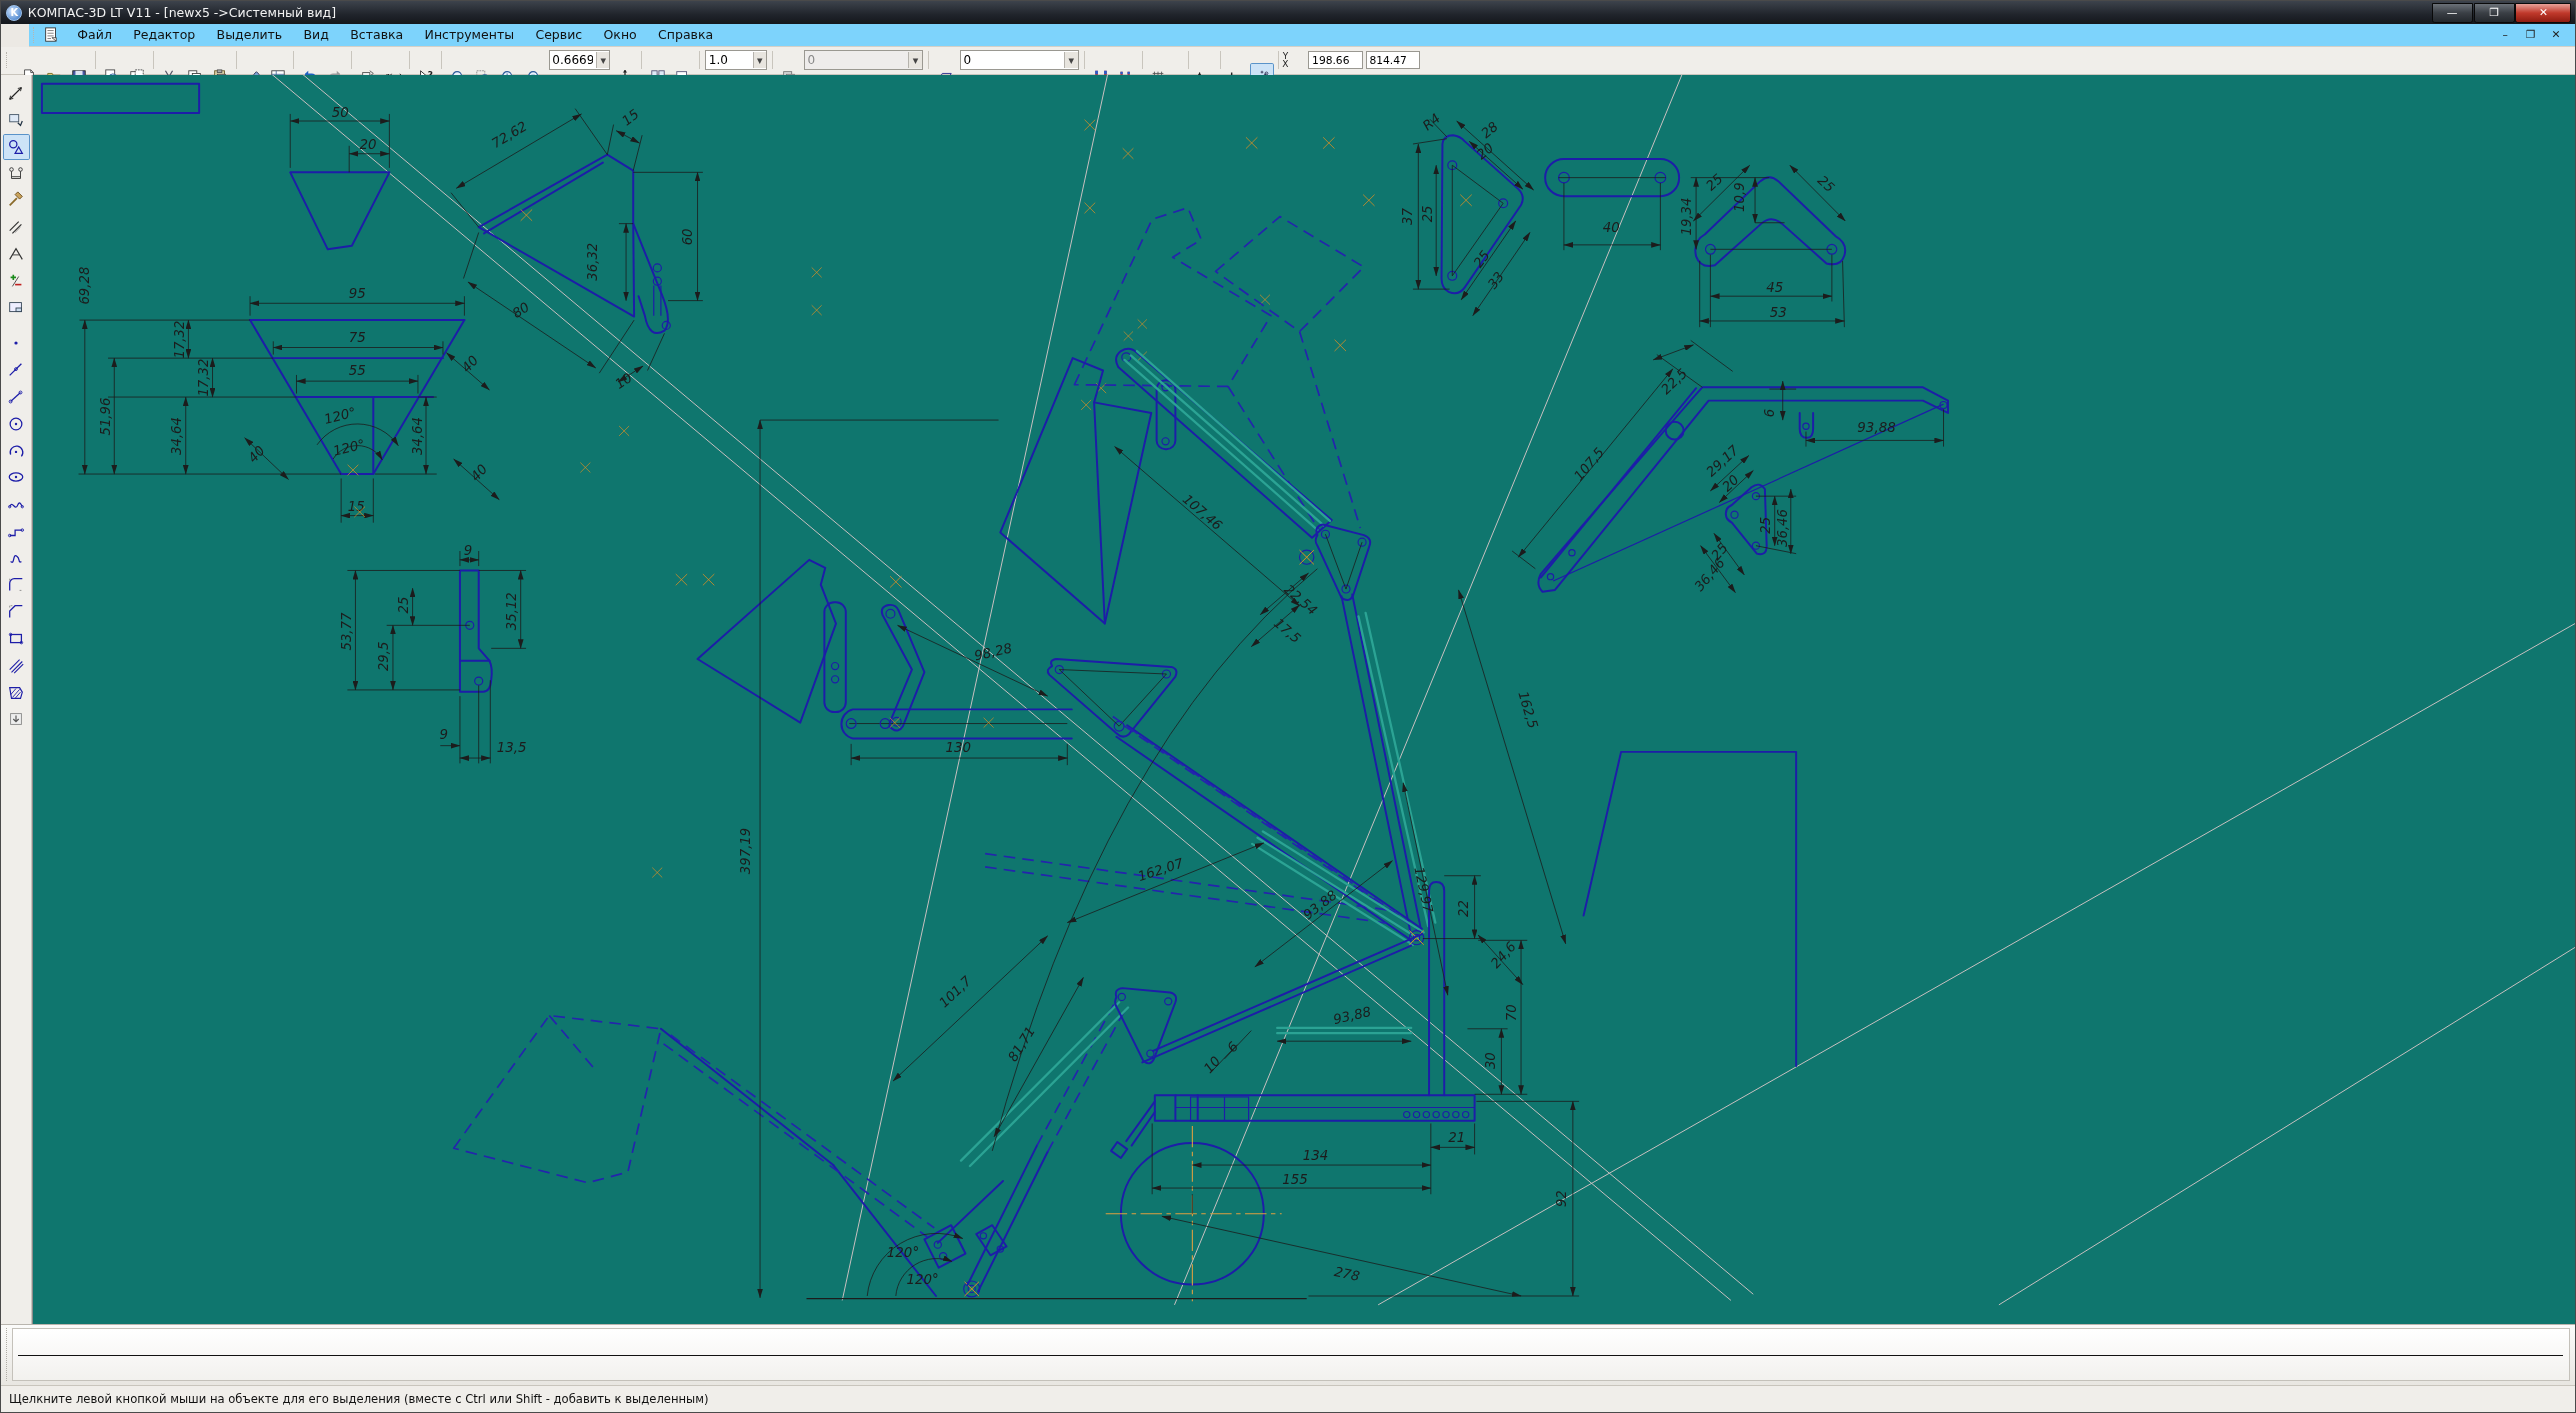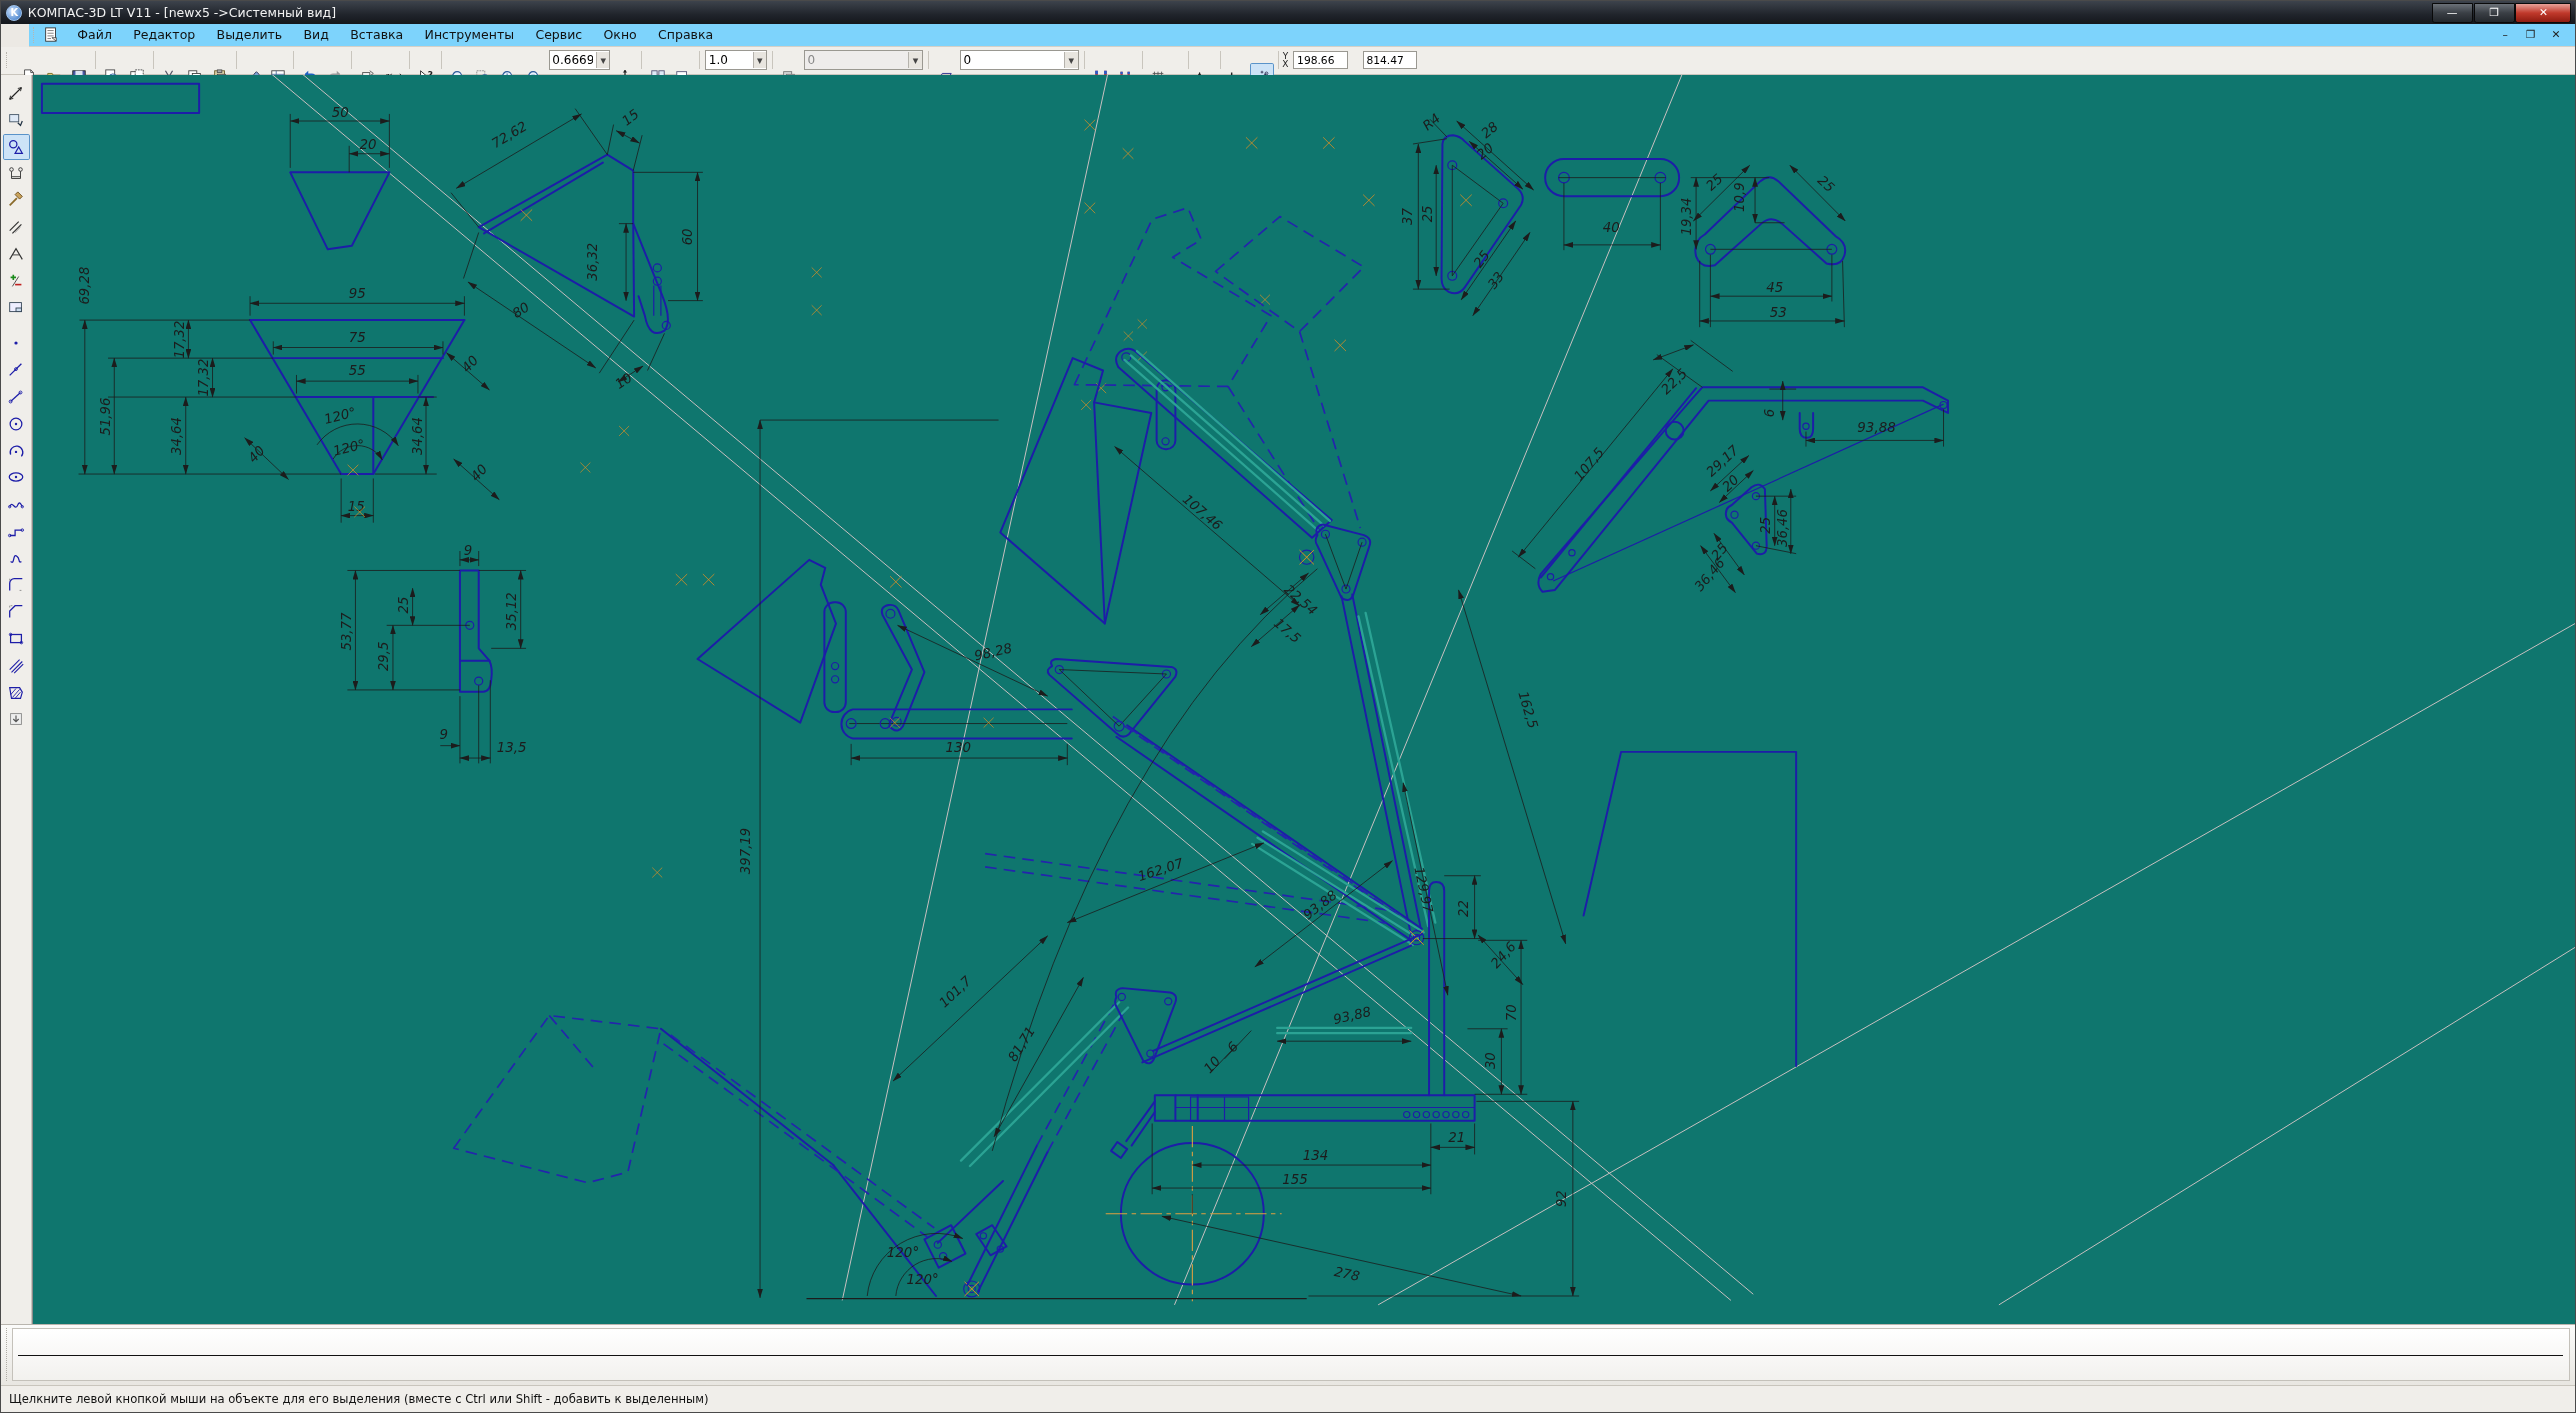--- a/index.html
+++ b/index.html
@@ -23,21 +23,21 @@
   .toolbar{height:27px;background:#f0eeea;border-bottom:0.9px solid #c9c5bd;display:flex;align-items:center;padding:0 1.8px;gap:0.9px;flex:0 0 auto;}
   .tbtn{width:22.4px;height:21.5px;display:flex;align-items:flex-end;justify-content:center;border:0.9px solid transparent;border-radius:1.8px;margin-top:29px;}
   .tbtn.active{background:#cde3f7;border-color:#5a93c9;}
   .tbtn svg{width:16px;height:16px;}
   .tsep{width:0.9px;height:18px;background:#c9c5bd;margin:0 2.7px;}
   .combo{display:flex;align-items:center;border:0.9px solid #9a9891;background:#fff;height:18px;margin:0 1.8px;}
   .combo input{border:0;outline:0;width:41px;height:16px;font-size:12px;padding:0 2.7px;font-family:"DejaVu Sans",sans-serif;}
   .combo .arrow{width:12.5px;height:16px;background:#e8e5df;border-left:0.9px solid #b5b2ac;display:flex;align-items:center;justify-content:center;font-size:7.2px;color:#444;}
   .combo.dis{background:#eeeceb;}
   .combo.dis input{background:#eeeceb;color:#888;}
-  .coordbox{display:flex;align-items:center;gap:15px;margin-left:4px;}
+  .coordbox{display:flex;align-items:center;gap:3px;margin-left:19px;}
   .coordbox .cb{border:0.9px solid #9a9891;background:#fff;height:16px;width:47px;font-size:10.7px;display:flex;align-items:center;padding:0 2.7px;}
   .xy{font-size:9px;line-height:8px;color:#222;text-align:center;}
   
   .main{flex:1;display:flex;min-height:0;}
   .leftbar{width:30px;background:#f0eeea;border-right:0.9px solid #c9c5bd;display:flex;flex-direction:column;align-items:center;padding-top:5.4px;gap:0.9px;flex:0 0 auto;}
   .lbtn{width:25px;height:24px;display:flex;align-items:center;justify-content:center;border:0.9px solid transparent;border-radius:1.8px;}
   .lbtn svg{width:18px;height:18px;}
   .lbtn.active{background:#cde3f7;border-color:#5a93c9;}
   .lsep{height:7.2px;}
   .canvas{flex:1;background:#0f766e;position:relative;border-left:0.9px solid #8a8a8a;}

